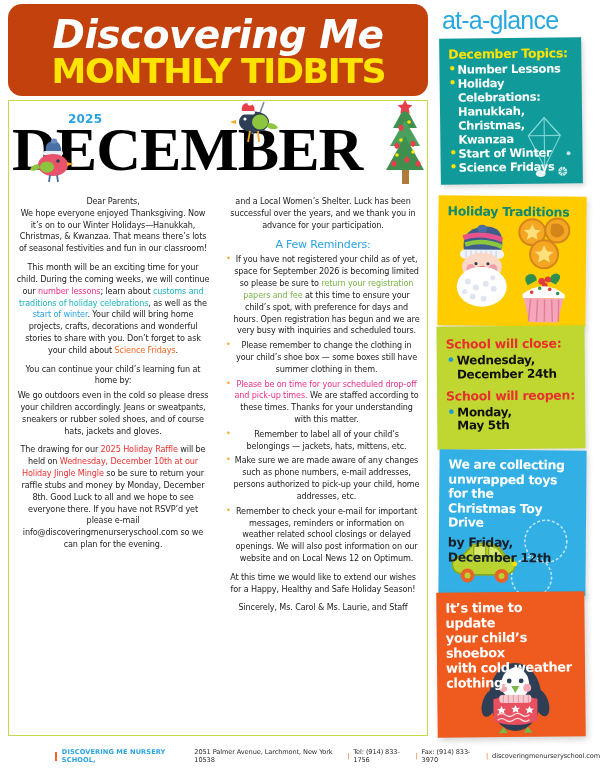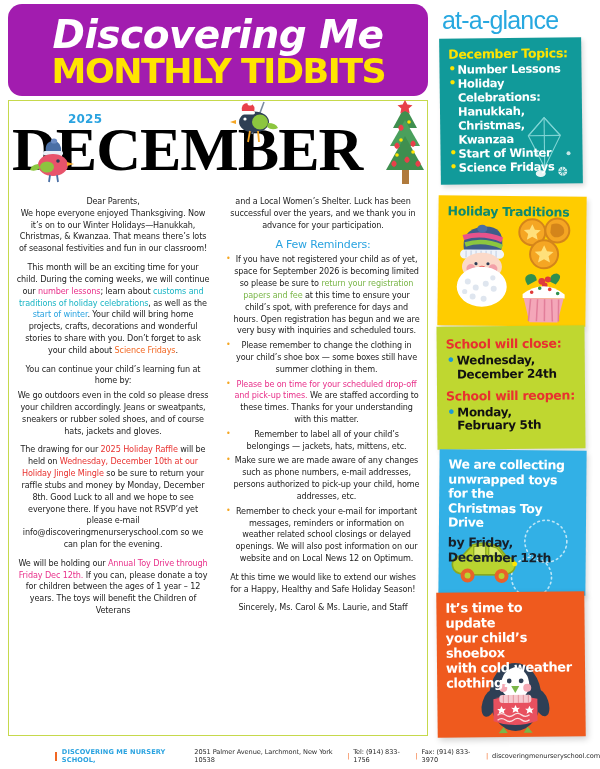--- a/index.html
+++ b/index.html
@@ -12,21 +12,21 @@
   #page {
     position: relative;
     width: 600px; height: 769px;
     background: #ffffff;
   }
 
   
   .masthead {
     position: absolute; left: 8px; top: 4px;
     width: 420px; height: 92px;
-    background: #a21caf;
+    background: #c2410c;
     border-radius: 14px;
     display: flex; flex-direction: column;
     align-items: center; justify-content: center;
     overflow: hidden;
   }
   .mast-script {
     color: #ffffff;
     font-size: 39px;
     font-weight: bold;
     font-style: italic;
@@ -351,21 +351,21 @@
   <div class="card card-school">
     <div class="card-inner">
       <div class="school-label">School will close:</div>
       <div class="school-item">
         <span>Wednesday,</span><br>
         <span>December 24th</span>
       </div>
       <div class="school-label">School will reopen:</div>
       <div class="school-item">
         <span>Monday,</span><br>
-        <span>February 5th</span>
+        <span>May 5th</span>
       </div>
     </div>
   </div>
 
   <div class="card card-toys">
     <div class="card-inner">
       <div class="toys-line">We are collecting</div>
       <div class="toys-line">unwrapped toys for the</div>
       <div class="toys-line">Christmas Toy Drive</div>
       <div class="toys-date">by Friday, December 12th</div>
@@ -494,21 +494,20 @@
 
       <p><span>This month will be an exciting time for your child. During the coming weeks, we will continue our </span><span class="hl-pink">number lessons</span><span>; learn about </span><span class="hl-teal">customs and traditions of holiday celebrations</span><span>, as well as the </span><span class="hl-blue">start of winter</span><span>.  Your child will bring home projects, crafts, decorations and wonderful stories to share with you. Don’t forget to ask your child about </span><span class="hl-orange">Science Fridays</span><span>.</span></p>
 
       <p class="pink-head" style="margin-bottom:3px;">You can continue your child’s learning fun at home by:</p>
 
 
       <p>We go outdoors even in the cold so please dress your children accordingly. Jeans or sweatpants, sneakers or rubber soled shoes, and of course hats, jackets and gloves.</p>
 
       <p><span>The drawing for our </span><span class="hl-red">2025 Holiday Raffle</span><span> will be held on </span><span class="hl-red">Wednesday, December 10th at our Holiday Jingle Mingle</span><span> so be sure to return your raffle stubs and money by Monday, December 8th.  Good Luck to all and we hope to see everyone there. If you have not RSVP’d yet please e-mail info@discoveringmenurseryschool.com so we can plan for the evening.</span></p>
 
-      <p><span>We will be holding our </span><span class="hl-magenta">Annual Toy Drive through Friday Dec 12th.</span><span> If you can, please donate a toy for children between the ages of 1 year – 12 years. The toys will benefit the Children of Veterans</span></p>
     </div>
 
     <div class="col right">
       <p>and a Local Women’s Shelter.  Luck has been successful over the years, and we thank you in advance for your participation.</p>
 
       <div class="reminders-head">A Few Reminders:</div>
 
       <ul>
 
         <li><span>If you have not registered your child as of yet, space for September 2026 is becoming limited so please be sure to </span><span class="hl-green">return your registration papers and fee</span><span> at this time to ensure your child’s spot, with preference for days and hours. Open registration has begun and we are very busy with inquiries and scheduled tours.</span></li>

